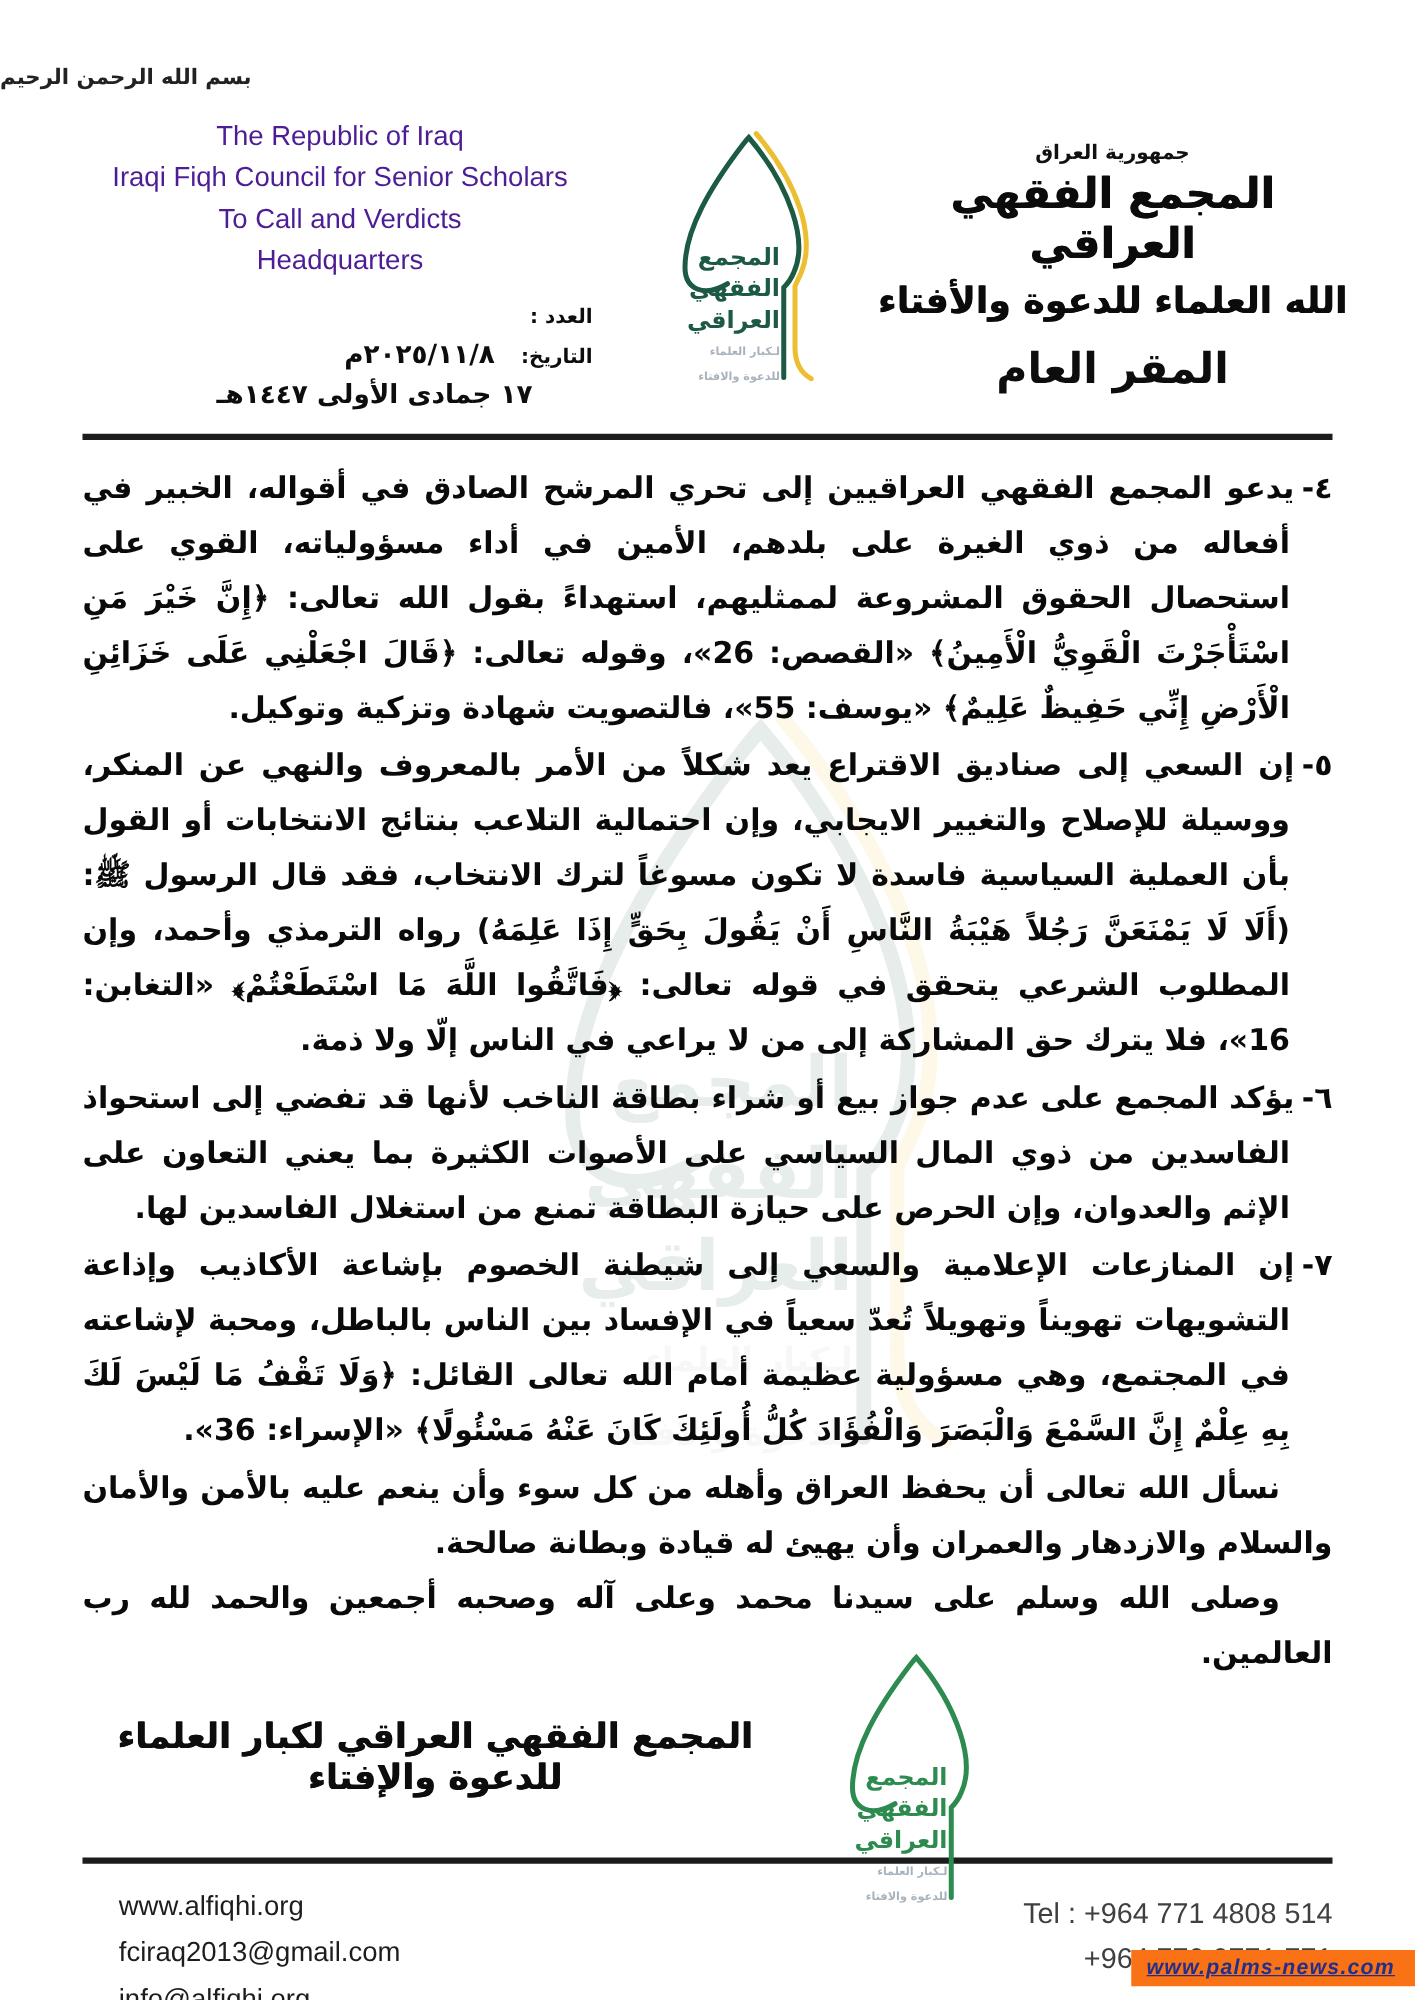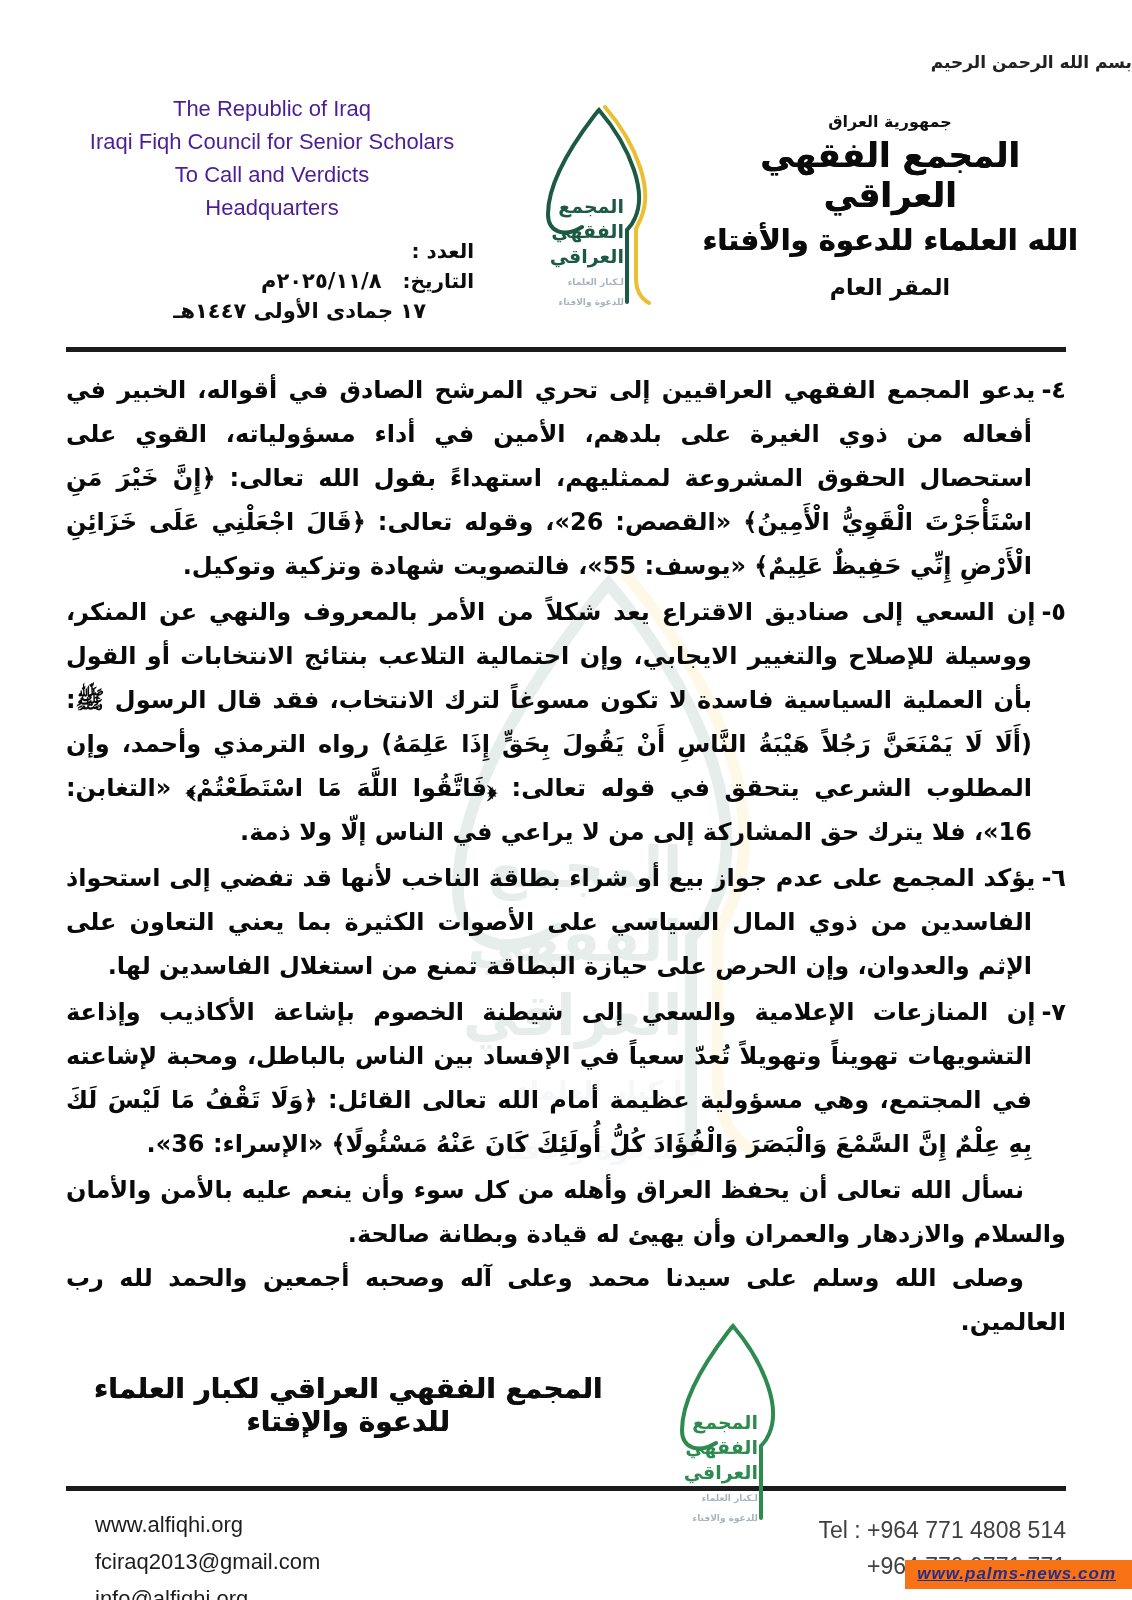--- a/index.html
+++ b/index.html
@@ -4,43 +4,43 @@
 <style>
   html,body { margin:0; padding:0; background:#e8e8e8; }
   .page {
     position:relative; width:1132px; height:1600px; margin:0 auto;
     background:#ffffff; overflow:hidden;
     font-family:"DejaVu Sans", sans-serif; color:#0d0d0d;
   }
 
   
   .bismillah {
-    padding-top:52px; text-align:right;
+    padding-top:52px; text-align:left;
     font-size:17px; font-weight:bold; color:#222;
     letter-spacing:-1px;
   }
   .header-row { display:flex; margin:2px 40px 0 66px; }
   .col-left { flex:0 0 412px; }
   .en-block { text-align:center; font-family:"Liberation Sans", sans-serif;
     font-size:22px; line-height:33px; color:#4c1d95; padding-top:18px; }
   .meta { direction:rtl; width:360px; margin:12px 4px 0 auto;
     font-weight:bold; }
   .meta-line { font-size:20px; line-height:30px; }
-  .meta-label { font-size:20px; margin-left:14px; }
+  .meta-label { font-size:16px; margin-left:14px; }
   .meta-val { font-size:21px; }
   .meta-line.hijri { padding-right:48px; font-size:21px; }
 
   .col-center { flex:0 0 210px; display:flex; justify-content:center; padding-top:28px; }
   .col-right { flex:1; text-align:center; direction:rtl; padding-top:38px; }
   .callig-country { font-size:16px; font-weight:bold; color:#111; }
   .callig-1 { font-size:34px; font-weight:bold; color:#0b0b0b; margin-top:4px;
     text-shadow:0.6px 0 0 #0b0b0b; }
   .callig-2 { font-size:29px; font-weight:bold; color:#0b0b0b; margin-top:8px;
     text-shadow:0.6px 0 0 #0b0b0b; }
-  .hq { font-size:22px; font-weight:bold; margin-top:18px; }
+  .hq { font-size:34px; font-weight:bold; margin-top:18px; }
 
   .rule { position:absolute; left:66px; width:1000px; height:5px; background:#1c1c1c; }
   .rule-top { top:347px; }
   .rule-bottom { top:1486px; }
 
   
   .logo { position:relative; width:150px; height:205px; --g:#1d5a44; --y:#ecbe32; }
   .logo svg { position:absolute; left:0; top:0; }
   .logo path.d1 { stroke:var(--g); }
   .logo path.d2 { stroke:var(--y); }

